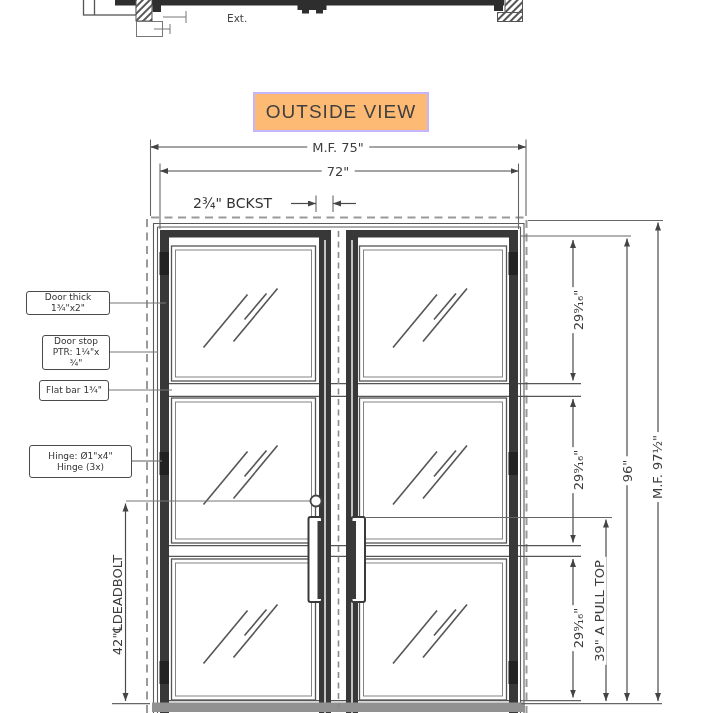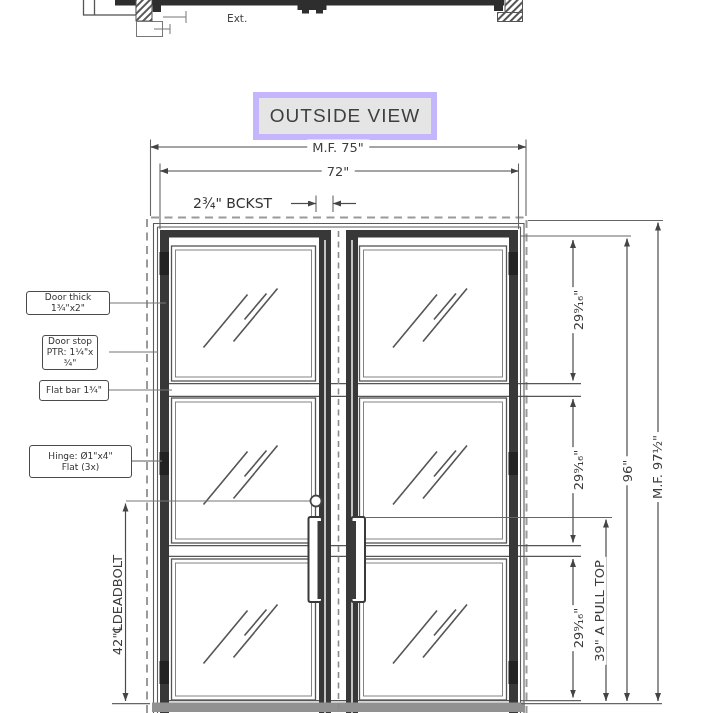--- a/index.html
+++ b/index.html
@@ -1,20 +1,20 @@
 <!DOCTYPE html>
 <html><head>
 <meta charset="utf-8">
 <style>
   html,body{margin:0;padding:0;background:#fff;}
   .stage{position:relative;width:713px;height:713px;background:#ffffff;overflow:hidden;
          font-family:"DejaVu Sans",sans-serif;}
   svg{position:absolute;left:0;top:0;}
   .viewbox{position:absolute;left:253px;top:92px;width:172px;height:36px;
-           border:6px solid #c4b5fd;background:#e5e5e5;display:flex;align-items:center;justify-content:center;
+           border:2px solid #c4b5fd;background:#fdba74;display:flex;align-items:center;justify-content:center;
            font:19px "Liberation Sans","DejaVu Sans",sans-serif;color:#3f3f3f;letter-spacing:1px;}
   .hlabel{position:absolute;transform:translate(-50%,-50%);background:#fff;padding:0 5px;
           font:13px "DejaVu Sans",sans-serif;color:#3d3d3d;white-space:nowrap;}
   .plain{position:absolute;font:14px "DejaVu Sans",sans-serif;color:#333;white-space:nowrap;}
   .vlabel{position:absolute;white-space:nowrap;background:#fff;color:#3d3d3d;
           font:13px "DejaVu Sans",sans-serif;line-height:15px;padding:0 3px;
           transform:translate(-50%,-50%) rotate(-90deg);}
   .callout{position:absolute;border:1.5px solid #4a4a4a;border-radius:3px;background:#fff;
            font:9px "DejaVu Sans",sans-serif;color:#333;text-align:center;line-height:11px;
            display:flex;flex-direction:column;justify-content:center;box-sizing:border-box;padding:1px 2px;}
@@ -202,25 +202,25 @@
   <div class="vlabel" style="left:578px;top:470px;">29⁹⁄₁₆"</div>
   <div class="vlabel" style="left:578px;top:628px;">29⁹⁄₁₆"</div>
   <div class="vlabel" style="left:599px;top:611px;">39" A PULL TOP</div>
   <div class="vlabel" style="left:627px;top:471px;">96"</div>
   <div class="vlabel" style="left:657px;top:467px;">M.F. 97½"</div>
   <div class="vlabel" style="left:117px;top:605px;">42"℄DEADBOLT</div>
 
   <div class="callout" style="left:26px;top:291px;width:84px;height:24px;">
     <span>Door thick 1¾"x2"</span>
   </div>
-  <div class="callout" style="left:42px;top:335px;width:56px;height:35px;">
+  <div class="callout" style="left:42px;top:335px;width:68px;height:35px;">
     <span>Door stop</span>
     <span>PTR: 1¼"x ¾"</span>
   </div>
   <div class="callout" style="left:39px;top:380px;width:70px;height:21px;">
     <span>Flat bar 1¾"</span>
   </div>
   <div class="callout" style="left:29px;top:445px;width:103px;height:33px;">
     <span>Hinge: Ø1"x4"</span>
-    <span>Flat (3x)</span>
+    <span>Hinge (3x)</span>
   </div>
 
 </div>
 
 </body></html>

